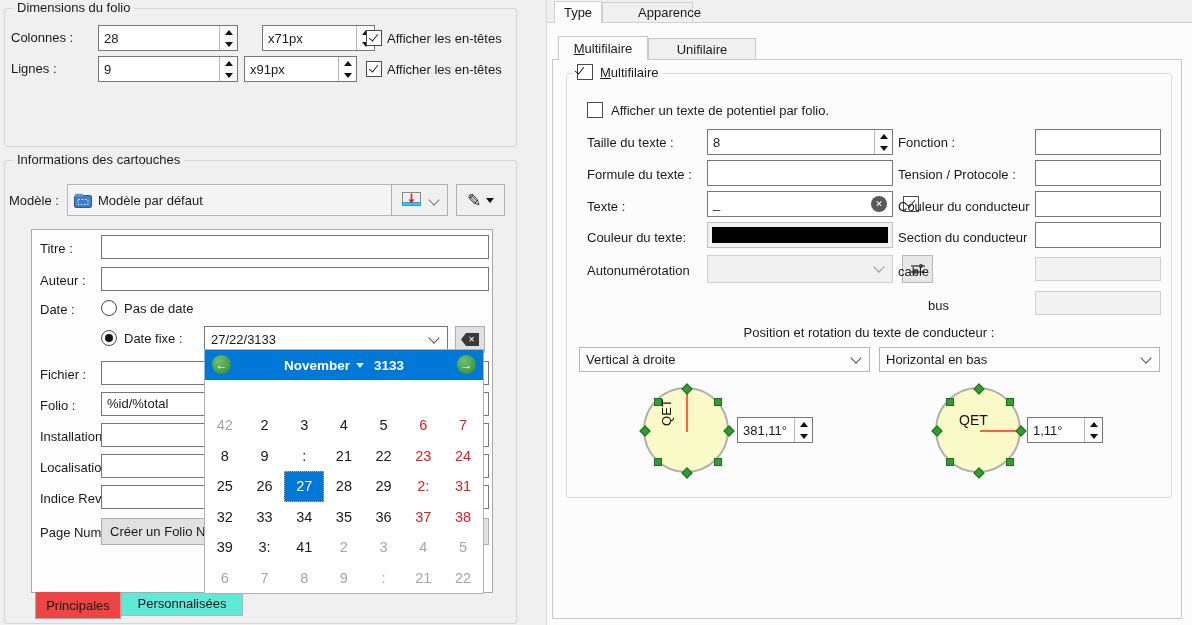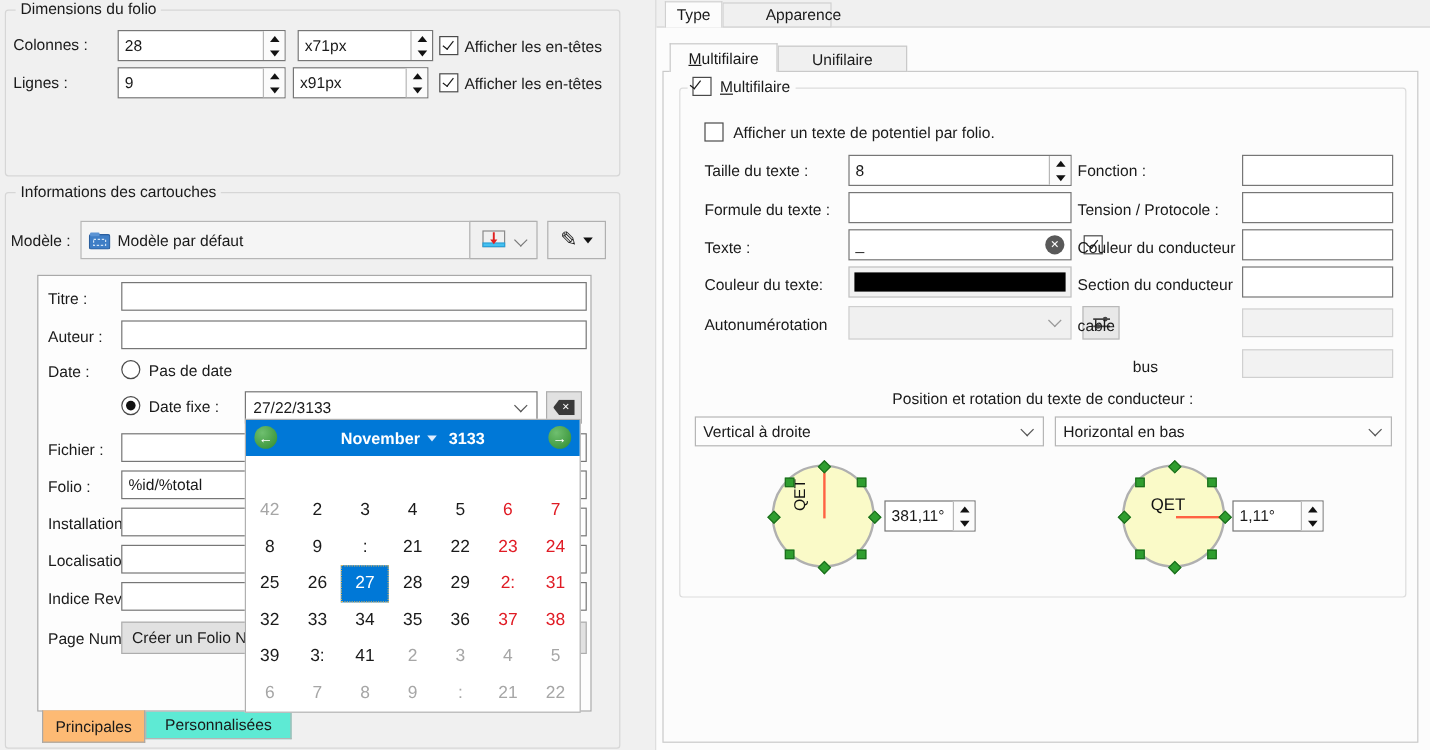--- a/index.html
+++ b/index.html
@@ -26,21 +26,21 @@
   .btn{position:absolute;background:#f0f0f0;border:1px solid #b0b0b0;box-sizing:border-box;display:flex;align-items:center;justify-content:center;}
   
   .cb{position:absolute;width:14px;height:14px;background:#fff;border:1px solid #4a4a4a;box-sizing:content-box;}
   .cb.checked::after{content:"";position:absolute;left:4px;top:1px;width:4px;height:8px;border-right:1.8px solid #1a1a1a;border-bottom:1.8px solid #1a1a1a;transform:rotate(38deg);}
   .radio{position:absolute;width:14px;height:14px;border:1px solid #4a4a4a;border-radius:50%;background:#fff;}
   .radio.on::after{content:"";position:absolute;left:3px;top:3px;width:8px;height:8px;border-radius:50%;background:#111;}
   
   .tab{position:absolute;box-sizing:border-box;display:flex;align-items:center;justify-content:center;white-space:nowrap;}
   .tab.sel-n{background:#fcfcfc;border:1px solid #d0d0d0;border-bottom:none;z-index:3;}
   .tab.uns-n{background:#f0f0f0;border:1px solid #d0d0d0;z-index:1;}
-  .tab.sel-s{background:#fdba74;border:1px solid #a9a9a9;border-top:none;z-index:3;}
+  .tab.sel-s{background:#ef4444;border:1px solid #a9a9a9;border-top:none;z-index:3;}
   .tab.uns-s{background:#5eead4;border:1px solid #b4b4b4;border-top:none;z-index:1;}
   
   #calendar{position:absolute;background:#fff;border:1px solid #b0b0b0;z-index:20;box-sizing:border-box;}
   .cal-head{position:absolute;left:0;top:0;right:0;height:30px;background:#0078d7;display:flex;align-items:center;justify-content:center;gap:12px;color:#fff;font-weight:bold;font-size:13.5px;}
   .navbtn{position:absolute;top:5px;width:19px;height:19px;border-radius:50%;background:radial-gradient(circle at 35% 30%, #6fbf6f, #2e8b2e);color:#fff;display:flex;align-items:center;justify-content:center;font-size:12px;font-weight:bold;}
   .caret-dn{width:0;height:0;border-left:4px solid transparent;border-right:4px solid transparent;border-top:5px solid #dfeeff;margin-left:-6px;}
   .cal-wd-row{position:absolute;left:0;top:30px;display:grid;grid-template-columns:repeat(7,39.7px);height:30px;}
   .cal-wd{display:flex;align-items:center;justify-content:center;font-size:13px;color:#1a1a1a;}
   .cal-wd.red{color:#e01b24;}
   .cal-grid{position:absolute;left:0;top:60px;display:grid;grid-template-columns:repeat(7,39.7px);grid-auto-rows:30.5px;}
@@ -77,21 +77,21 @@
         <span class="val">28</span>
         <div class="btns">
             <div>
               <span class="tri-up"></span>
             </div>
             <div>
               <span class="tri-down"></span>
             </div>
           </div>
       </div>
-      <div class="spin" style="left:243px;top:16px;width:113px;height:26px;">
+      <div class="spin" style="left:257px;top:16px;width:113px;height:26px;">
         <span class="val">x71px</span>
         <div class="btns">
             <div>
               <span class="tri-up"></span>
             </div>
             <div>
               <span class="tri-down"></span>
             </div>
           </div>
       </div>
@@ -335,21 +335,21 @@
 
           <span class="lbl" style="left:331px;top:125px;">Couleur du conducteur</span>
           <div class="input" style="left:468px;top:117px;width:126px;height:26px;"></div>
 
           <span class="lbl" style="left:331px;top:156px;">Section du conducteur</span>
           <div class="input" style="left:468px;top:148px;width:126px;height:26px;"></div>
 
           <span class="lbl" style="left:331px;top:190px;">cable</span>
           <div class="input dis" style="left:468px;top:183px;width:126px;height:24px;"></div>
 
-          <span class="lbl" style="left:331px;top:224px;padding-left:46px;">bus</span>
+          <span class="lbl" style="left:315px;top:224px;padding-left:46px;">bus</span>
           <div class="input dis" style="left:468px;top:217px;width:126px;height:24px;"></div>
 
           <div class="lbl" style="left:0;top:251px;width:604px;text-align:center;">Position et rotation du texte de conducteur :</div>
 
           <div class="combo" style="left:312px;top:273px;width:281px;height:25px;">
             <span>Horizontal en bas</span>
             <span class="chev"></span>
           </div>
           <div class="combo" style="left:12px;top:273px;width:291px;height:25px;">
             <span>Vertical à droite</span>

